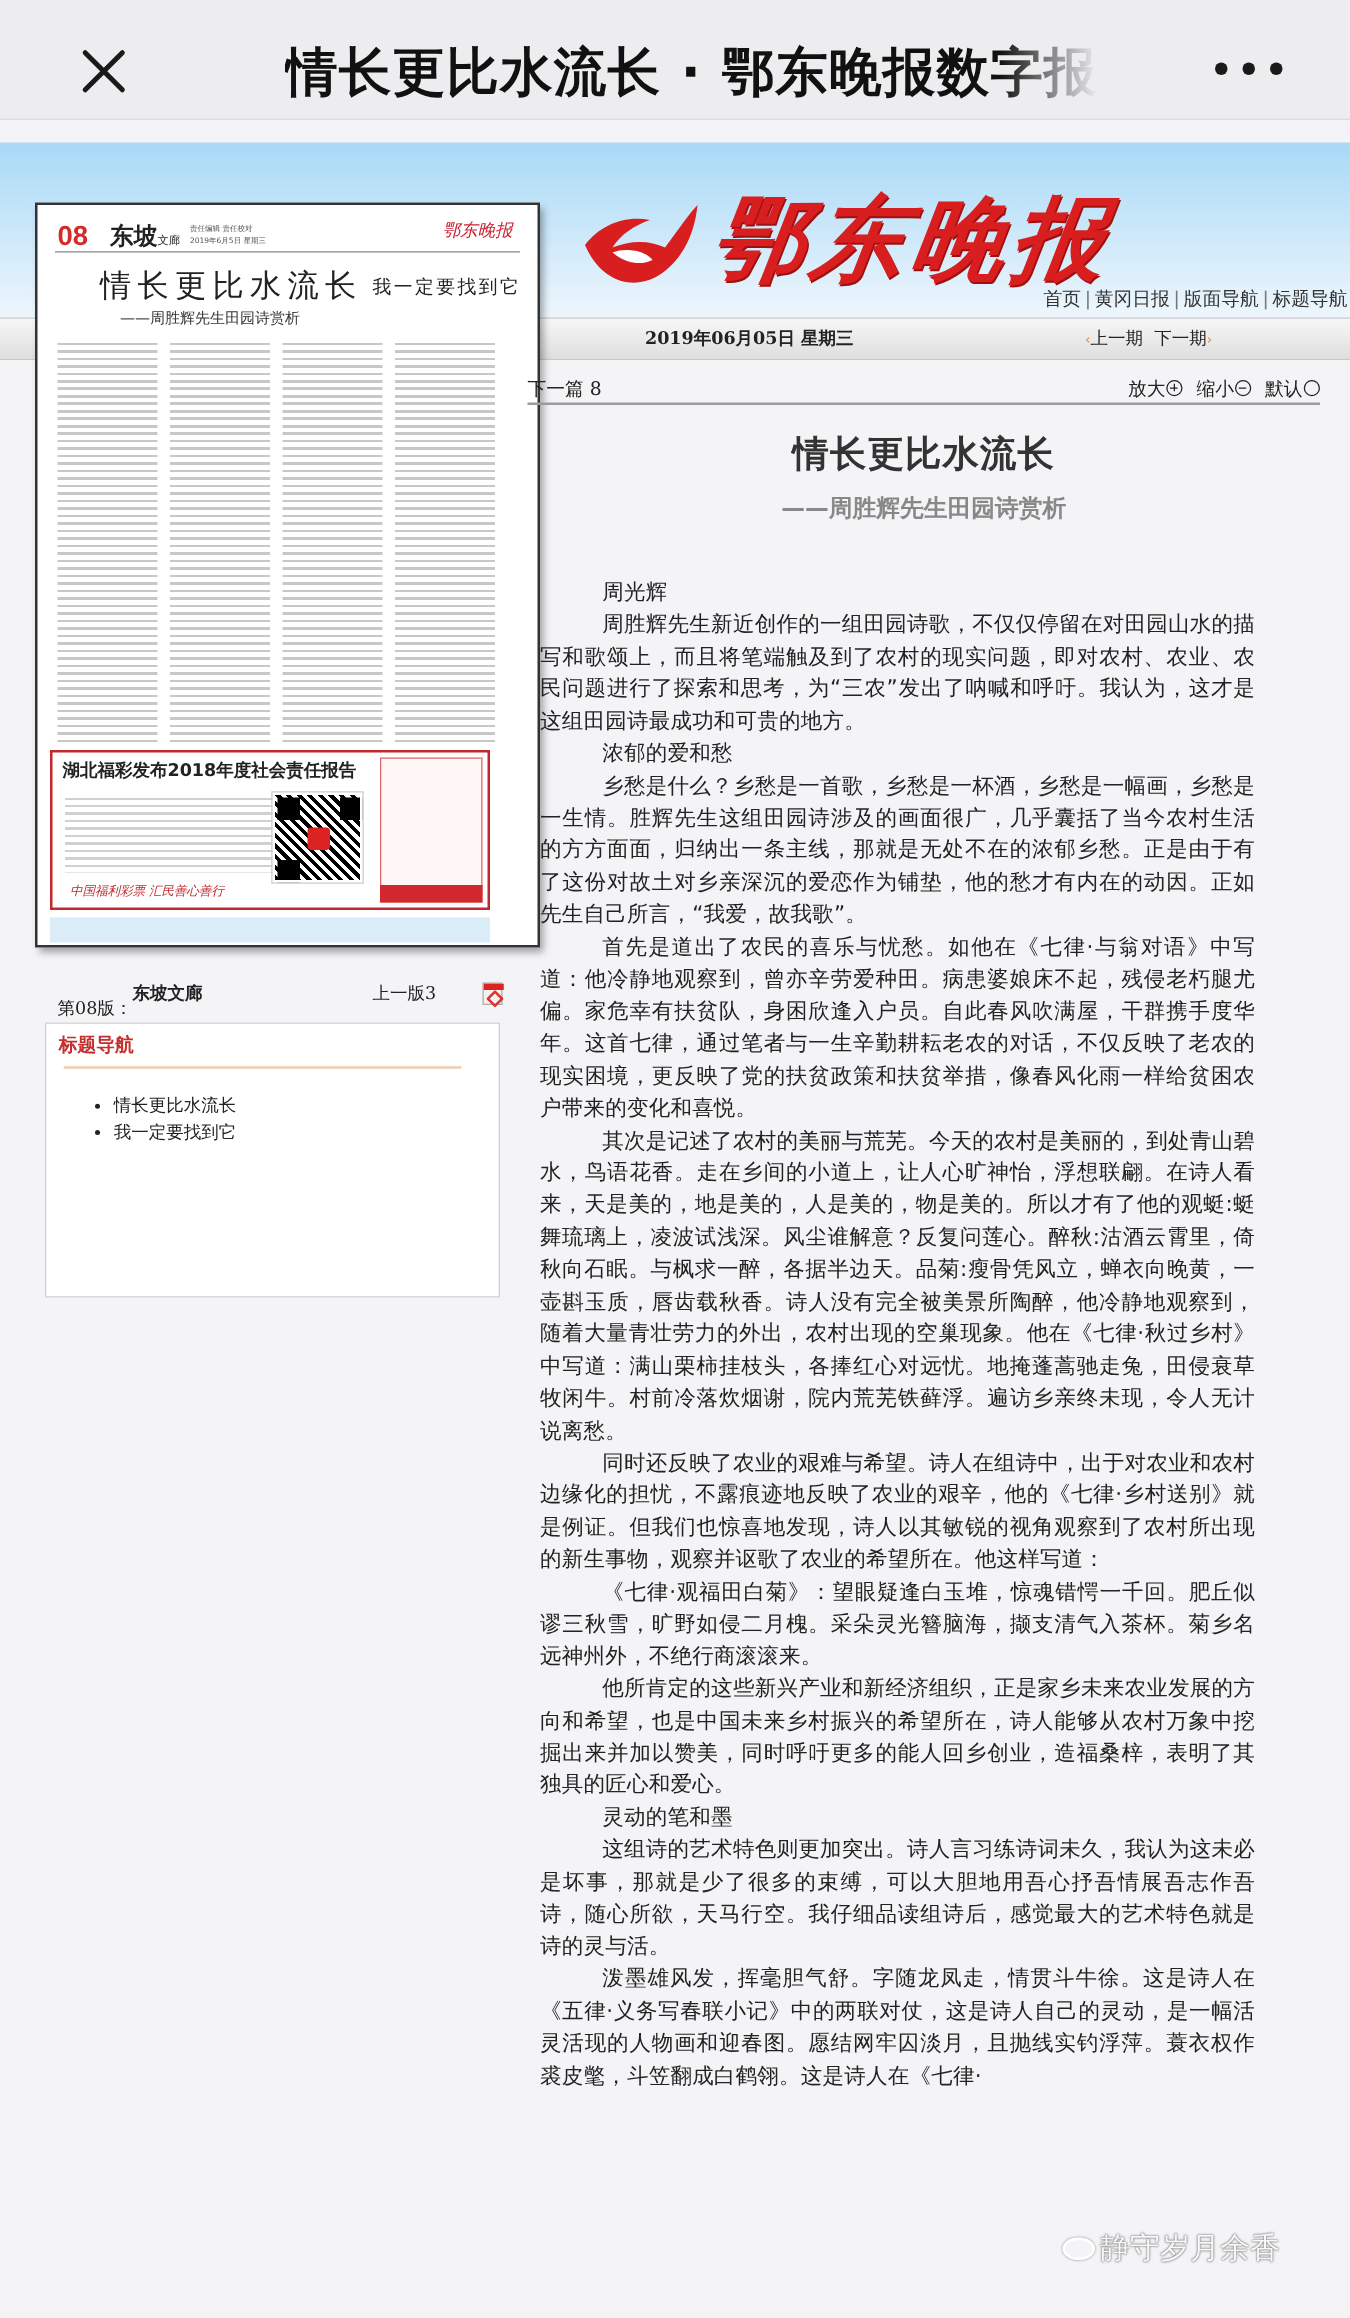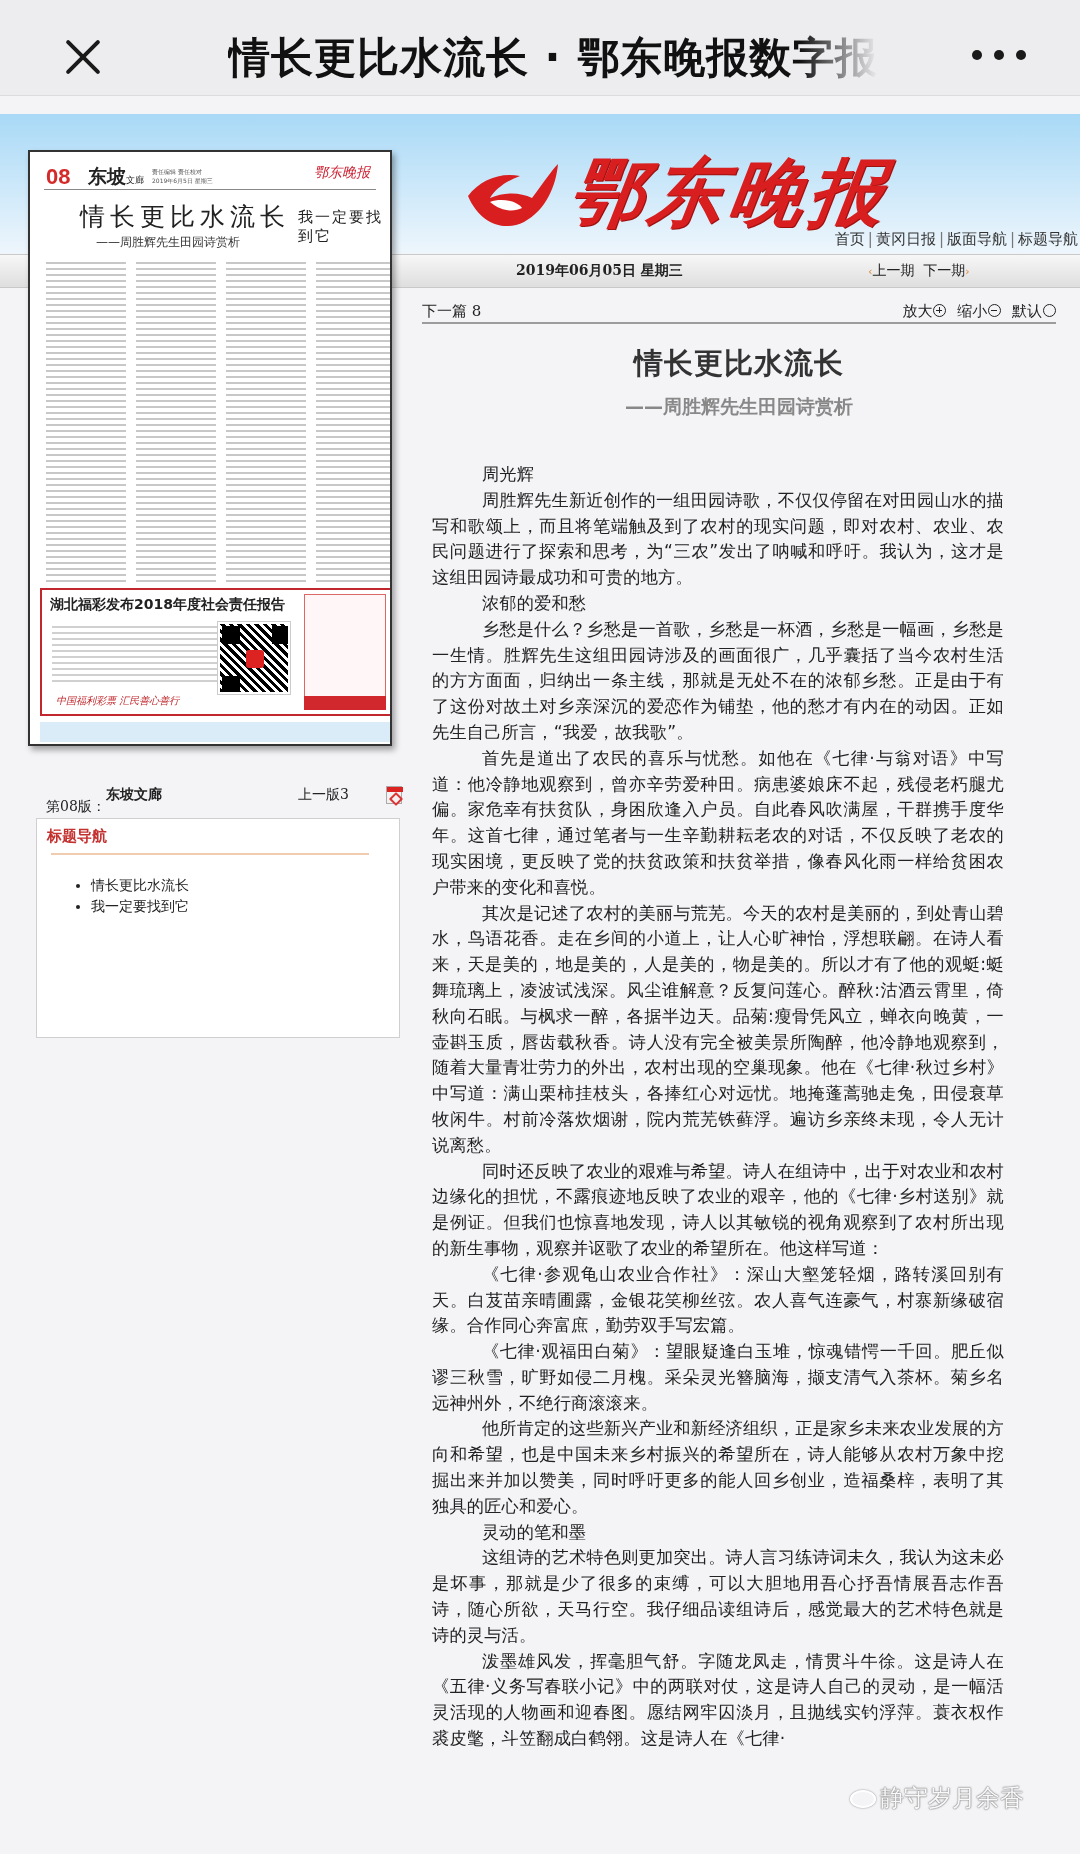--- a/index.html
+++ b/index.html
@@ -25,21 +25,21 @@
   .top-nav a { color: #333; text-decoration: none; cursor: pointer; margin-top: 40px; }
   .top-nav .sep { color: #777; margin: 0 3px; }
 
   .date-bar { position: absolute; left: 0; top: 254px; width: 1080px; height: 34px; background: linear-gradient(to bottom, #f7f7f7, #dedede); border-top: 1px solid #c9c9c9; border-bottom: 1px solid #c9c9c9; padding-left: 48px; }
   .date-text { position: absolute; left: 516px; top: 7px; font-family: "DejaVu Serif", serif; font-weight: bold; font-size: 14px; color: #222; }
   .issue-nav { position: absolute; left: 868px; top: 7px; font-size: 14px; color: #222; }
   .issue-nav a { color: #222; text-decoration: none; cursor: pointer; }
   .issue-nav .arrow { color: #e08a3a; font-size: 11px; }
 
   
-  .thumb { position: absolute; left: 28px; top: 150px; width: 364px; height: 596px; background: #fff; border: 2px solid #333; box-shadow: 3px 4px 6px rgba(0,0,0,0.35); overflow: hidden; cursor: pointer; }
+  .thumb { position: absolute; left: 28px; top: 162px; width: 404px; height: 596px; background: #fff; border: 2px solid #333; box-shadow: 3px 4px 6px rgba(0,0,0,0.35); overflow: hidden; cursor: pointer; }
   .thumb-head { position: absolute; left: 14px; top: 12px; right: 14px; height: 26px; border-bottom: 1px solid #888; }
   .thumb-num { position: absolute; left: 2px; top: 0; font-family: "Liberation Sans", sans-serif; font-weight: bold; font-size: 22px; color: #d42a2a; }
   .thumb-sec { position: absolute; left: 44px; top: 0; font-weight: bold; font-size: 19px; color: #222; }
   .thumb-sec small { font-size: 9px; font-weight: normal; }
   .thumb-meta { position: absolute; left: 108px; top: 3px; font-size: 6px; line-height: 9px; color: #555; }
   .thumb-logo { position: absolute; right: 6px; top: 0; font-family: "DejaVu Serif", serif; font-style: italic; font-size: 14px; color: #c23; }
   .thumb-title { position: absolute; left: 50px; top: 48px; font-family: "DejaVu Serif", serif; font-size: 25px; color: #222; letter-spacing: 5px; }
   .thumb-sub { position: absolute; left: 66px; top: 82px; font-size: 12px; color: #333; }
   .thumb-title2 { position: absolute; left: 268px; top: 56px; font-family: "DejaVu Serif", serif; font-size: 15px; color: #222; letter-spacing: 2px; }
   .thumb-cols { position: absolute; left: 16px; top: 110px; width: 350px; height: 320px; display: flex; gap: 10px; }
@@ -182,21 +182,20 @@
 <div class="article-subtitle">——周胜辉先生田园诗赏析</div>
 
 <div class="article-body">
   <p>周光辉</p>
   <p>周胜辉先生新近创作的一组田园诗歌，不仅仅停留在对田园山水的描写和歌颂上，而且将笔端触及到了农村的现实问题，即对农村、农业、农民问题进行了探索和思考，为“三农”发出了呐喊和呼吁。我认为，这才是这组田园诗最成功和可贵的地方。</p>
   <p>浓郁的爱和愁</p>
   <p>乡愁是什么？乡愁是一首歌，乡愁是一杯酒，乡愁是一幅画，乡愁是一生情。胜辉先生这组田园诗涉及的画面很广，几乎囊括了当今农村生活的方方面面，归纳出一条主线，那就是无处不在的浓郁乡愁。正是由于有了这份对故土对乡亲深沉的爱恋作为铺垫，他的愁才有内在的动因。正如先生自己所言，“我爱，故我歌”。</p>
   <p>首先是道出了农民的喜乐与忧愁。如他在《七律·与翁对语》中写道：他冷静地观察到，曾亦辛劳爱种田。病患婆娘床不起，残侵老朽腿尤偏。家危幸有扶贫队，身困欣逢入户员。自此春风吹满屋，干群携手度华年。这首七律，通过笔者与一生辛勤耕耘老农的对话，不仅反映了老农的现实困境，更反映了党的扶贫政策和扶贫举措，像春风化雨一样给贫困农户带来的变化和喜悦。</p>
   <p>其次是记述了农村的美丽与荒芜。今天的农村是美丽的，到处青山碧水，鸟语花香。走在乡间的小道上，让人心旷神怡，浮想联翩。在诗人看来，天是美的，地是美的，人是美的，物是美的。所以才有了他的观蜓:蜓舞琉璃上，凌波试浅深。风尘谁解意？反复问莲心。醉秋:沽酒云霄里，倚秋向石眠。与枫求一醉，各据半边天。品菊:瘦骨凭风立，蝉衣向晚黄，一壶斟玉质，唇齿载秋香。诗人没有完全被美景所陶醉，他冷静地观察到，随着大量青壮劳力的外出，农村出现的空巢现象。他在《七律·秋过乡村》中写道：满山栗柿挂枝头，各捧红心对远忧。地掩蓬蒿驰走兔，田侵衰草牧闲牛。村前冷落炊烟谢，院内荒芜铁藓浮。遍访乡亲终未现，令人无计说离愁。</p>
   <p>同时还反映了农业的艰难与希望。诗人在组诗中，出于对农业和农村边缘化的担忧，不露痕迹地反映了农业的艰辛，他的《七律·乡村送别》就是例证。但我们也惊喜地发现，诗人以其敏锐的视角观察到了农村所出现的新生事物，观察并讴歌了农业的希望所在。他这样写道：</p>
-  <p>《七律·参观龟山农业合作社》：深山大壑笼轻烟，路转溪回别有天。白芨苗亲晴圃露，金银花笑柳丝弦。农人喜气连豪气，村寨新缘破宿缘。合作同心奔富庶，勤劳双手写宏篇。</p>
   <p>《七律·观福田白菊》：望眼疑逢白玉堆，惊魂错愕一千回。肥丘似谬三秋雪，旷野如侵二月槐。采朵灵光簪脑海，撷支清气入茶杯。菊乡名远神州外，不绝行商滚滚来。</p>
   <p>他所肯定的这些新兴产业和新经济组织，正是家乡未来农业发展的方向和希望，也是中国未来乡村振兴的希望所在，诗人能够从农村万象中挖掘出来并加以赞美，同时呼吁更多的能人回乡创业，造福桑梓，表明了其独具的匠心和爱心。</p>
   <p>灵动的笔和墨</p>
   <p>这组诗的艺术特色则更加突出。诗人言习练诗词未久，我认为这未必是坏事，那就是少了很多的束缚，可以大胆地用吾心抒吾情展吾志作吾诗，随心所欲，天马行空。我仔细品读组诗后，感觉最大的艺术特色就是诗的灵与活。</p>
   <p>泼墨雄风发，挥毫胆气舒。字随龙凤走，情贯斗牛徐。这是诗人在《五律·义务写春联小记》中的两联对仗，这是诗人自己的灵动，是一幅活灵活现的人物画和迎春图。愿结网牢囚淡月，且抛线实钓浮萍。蓑衣权作裘皮氅，斗笠翻成白鹤翎。这是诗人在《七律·</p>
 </div>
 
 <div class="watermark">
   <span class="wm-icon"></span><span>静守岁月余香</span>
 </div>

